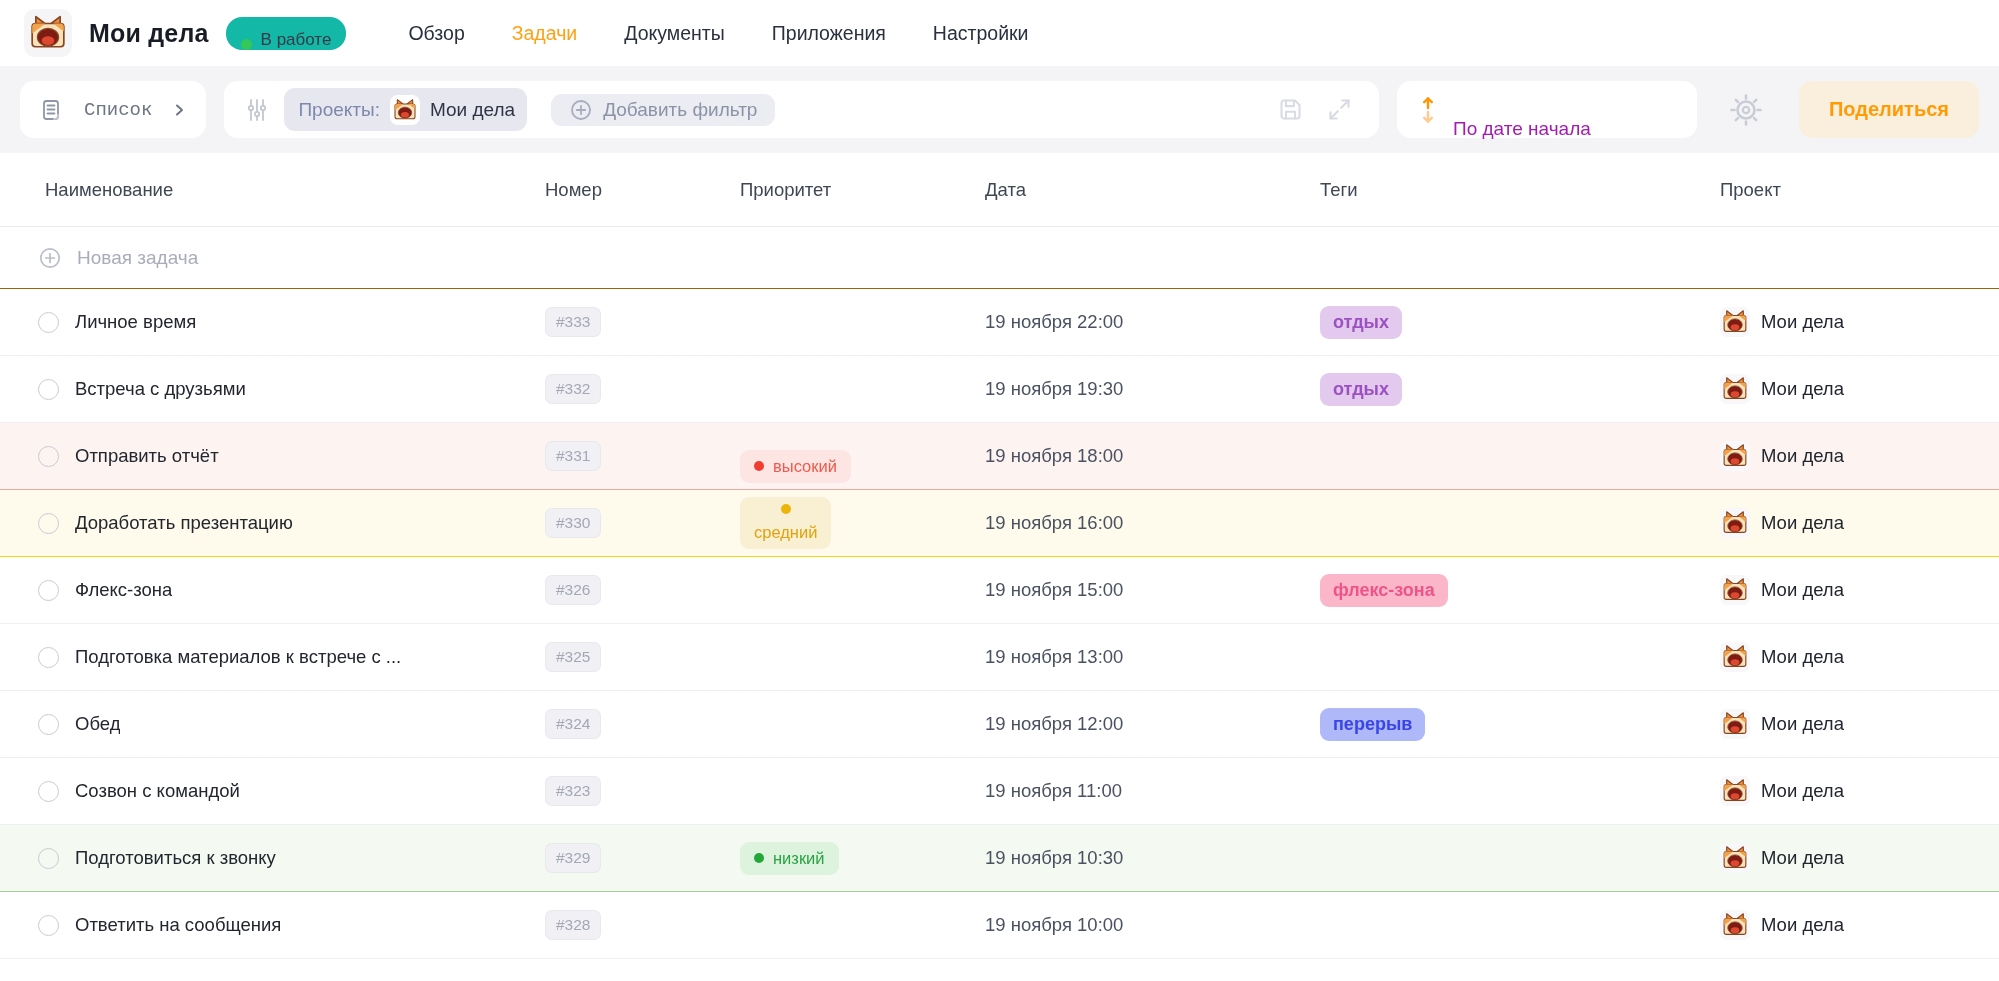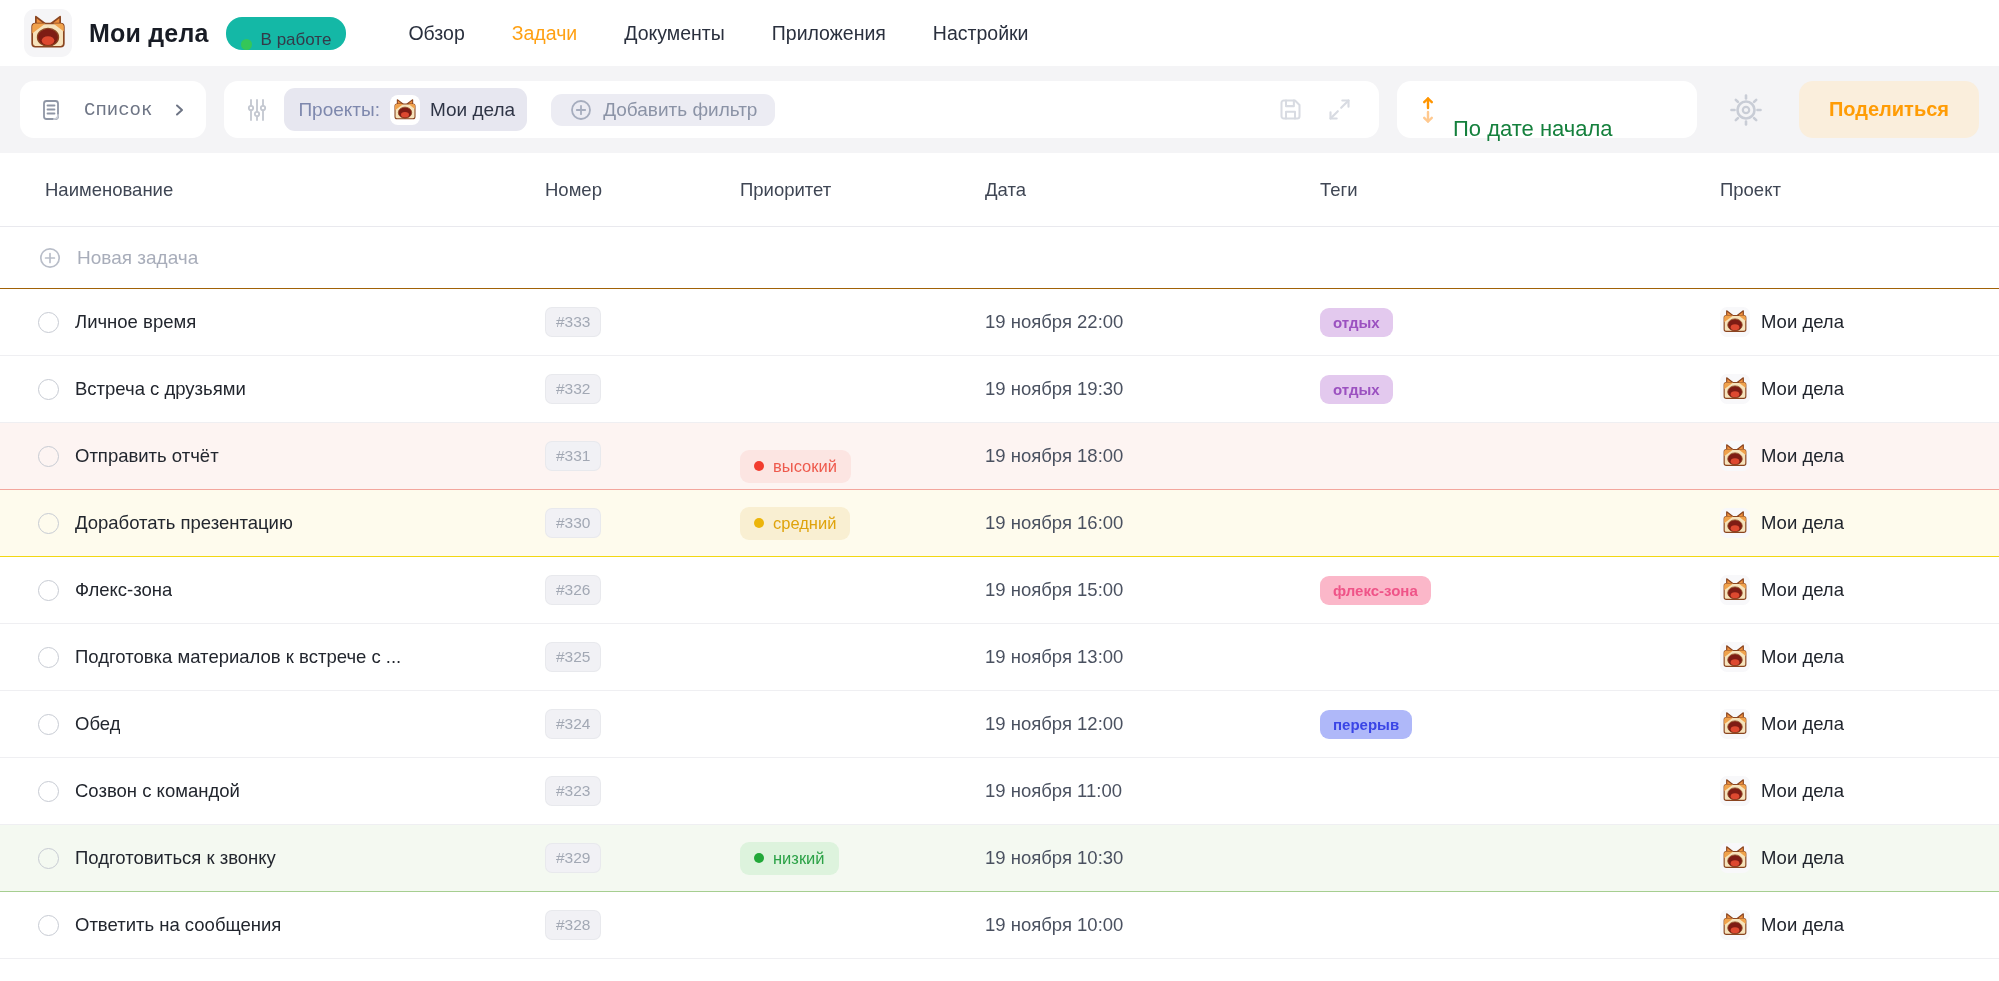--- a/index.html
+++ b/index.html
@@ -38,21 +38,21 @@
   .mini-tile { width:30px; height:30px; border-radius:8px; background:#fff;
     display:flex; align-items:center; justify-content:center; }
   .mini-tile svg { width:24px; height:24px; }
   .projects-value { font-size:19px; color:#2F3546; }
   .add-filter-pill { background:#ECECF3; border:none; border-radius:11px; height:32px; display:flex;
     align-items:center; padding:0 18px; gap:10px; cursor:pointer; margin-left:10px;
     font-family:inherit; font-size:19px; color:#8B93A6; }
   .spacer { flex:1 1 auto; }
   .faint-icons { display:flex; align-items:center; gap:22px; margin-right:6px; }
   .sort-card { margin-left:18px; width:300px; padding:0 20px; gap:14px; cursor:pointer; flex:0 0 auto; }
-  .sort-label { font-size:22px; color:#15803d;margin-top:39px; }
+  .sort-label { font-size:19px; color:#a21caf;margin-top:39px; }
   .gear-btn { margin:0 34px 0 30px; }
   .share-btn { height:57px; padding:0 30px; border:none; border-radius:14px; background:#FAEEDC;
     color:#FF9C05; font-size:20px; font-weight:600; font-family:inherit; cursor:pointer; }
 
   
   .grid-row { display:grid; grid-template-columns:545px 195px 245px 335px 400px 1fr; align-items:center; }
   .thead { height:74px; background:#fff; border-bottom:1px solid #E9E9EE; }
   .thead .hcell { font-size:18.5px; color:#3F4654; }
   .thead .hcell:first-child { padding-left:45px; }
   .new-task-row { height:62px; display:flex; align-items:center; gap:15px; padding-left:38px;
@@ -68,25 +68,25 @@
   .cell-name { padding-left:38px; gap:16px; }
   .checkbox { width:21px; height:21px; border:1.6px solid #C7CBD3; border-radius:50%;
     flex:0 0 auto; background:transparent; }
   .task-name { font-size:18.5px; color:#22262E; white-space:nowrap; overflow:hidden; text-overflow:ellipsis; }
   .num-pill { background:#F1F1F5; border:1px solid rgba(120,125,140,0.07); border-radius:7px;
     padding:5px 10px; font-size:15.5px; color:#A2A8B4; }
   .prio { display:inline-flex; align-items:center; gap:9px; border-radius:9px; padding:7px 14px;
     font-size:16.5px; font-weight:500; }
   .prio-dot { width:10px; height:10px; border-radius:50%; }
   .prio.prio-high   { background:#FCE5E2; color:#EE5A4D;margin-top:20px; } .prio.prio-high .prio-dot { background:#F23C2E; }
-  .prio.prio-medium { background:#F9EFD2; color:#DFA30C; } .prio.prio-medium .prio-dot { background:#ECB50A; }
+  .prio.prio-medium { background:#F9EFD2; color:#DFA30C;flex-direction:column; } .prio.prio-medium .prio-dot { background:#ECB50A; }
   .prio.prio-low    { background:#DDF3DD; color:#2CA247; } .prio.prio-low .prio-dot { background:#22A839; }
   .cell-date span { font-size:18.5px; color:#4A5160; }
   .cell-tags { gap:8px; }
-  .tag { border-radius:9px; padding:6px 13px; font-size:15px; font-weight:700;text-align:right; }
+  .tag { border-radius:9px; padding:6px 13px; font-size:18px; font-weight:700;text-align:right; }
   .tag-purple { background:#E3C9EE; color:#9B51C0; }
   .tag-pink   { background:#FBB7C9; color:#EF5488; }
   .tag-blue   { background:#AFB8F9; color:#3A45E6; }
   .cell-project { gap:11px; }
   .fox-tile { width:30px; height:30px; border-radius:7px; background:#F8F8FA;
     display:flex; align-items:center; justify-content:center; flex:0 0 auto; }
   .fox-tile svg { width:26px; height:26px; }
   .project-name { font-size:18.5px; color:#22262E; }
   .hidden-defs { position:absolute; width:0; height:0; overflow:hidden; }
 </style>

